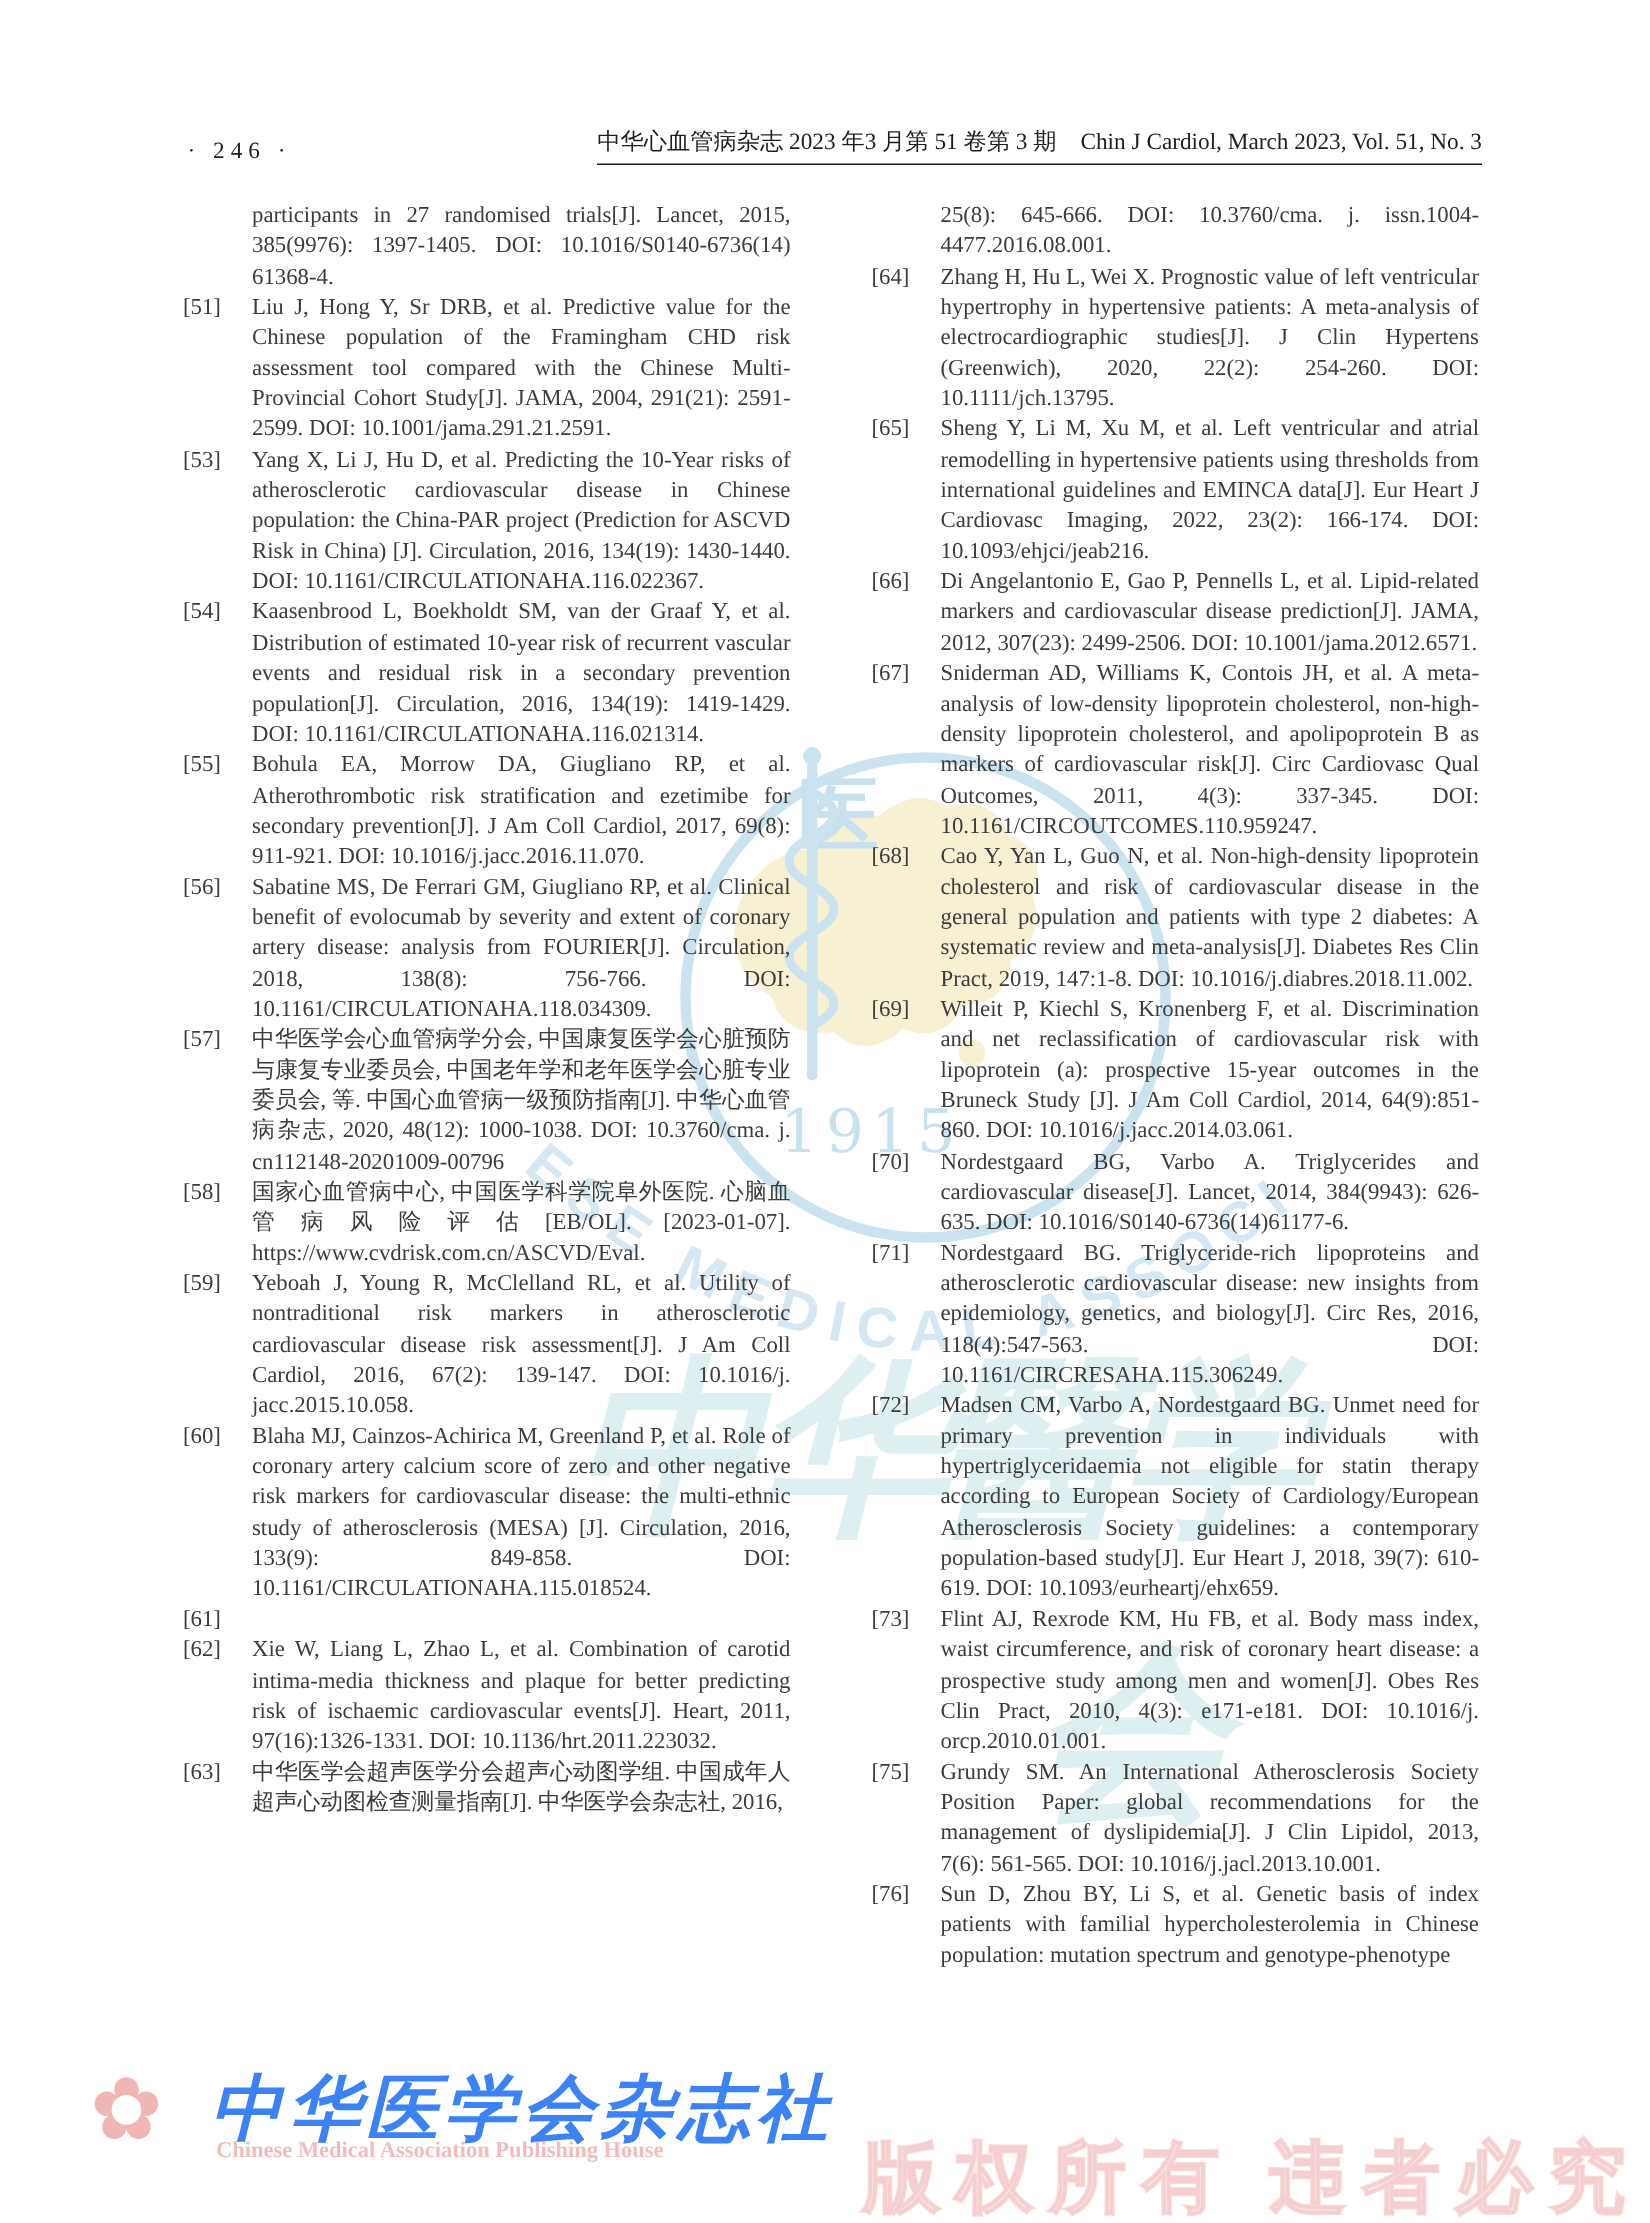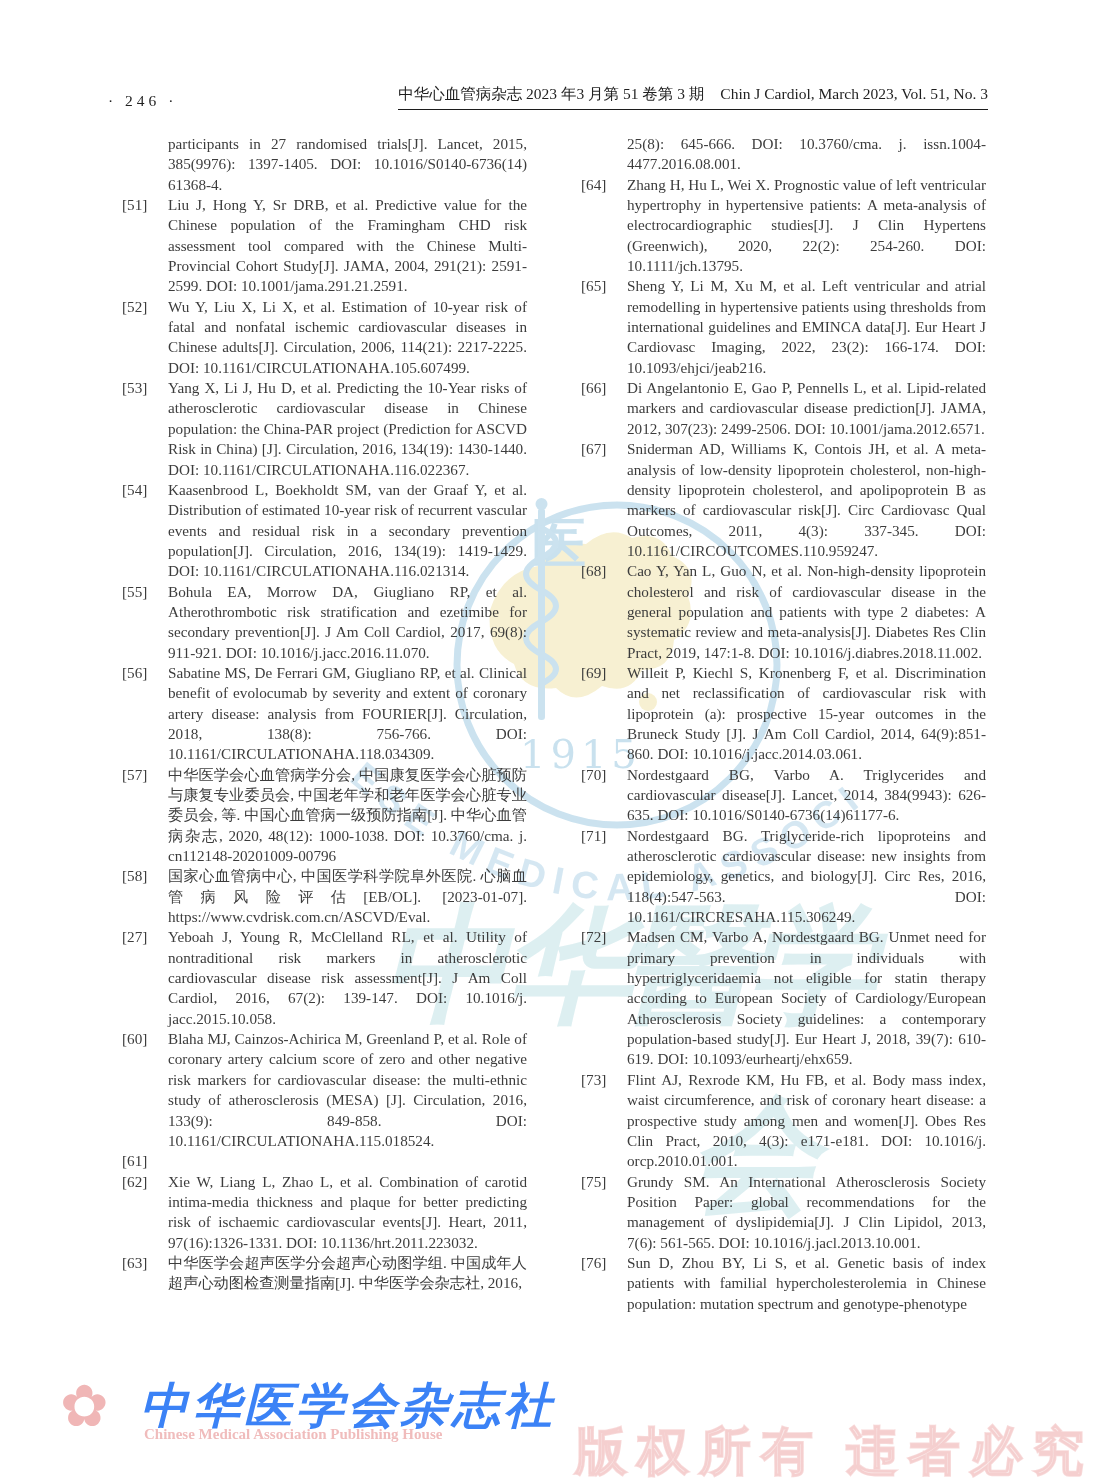--- a/index.html
+++ b/index.html
@@ -1,19 +1,19 @@
 <!DOCTYPE html>
 <html><head>
 <meta charset="utf-8">
 <style>
   html,body{margin:0;padding:0;background:#ffffff;}
   .page{position:relative;width:1100px;height:1482px;background:#ffffff;overflow:hidden;
         font-family:"Liberation Serif","DejaVu Serif",serif;color:#3c3c3c;}
   
-  .hdr{position:absolute;top:84px;left:108px;right:112px;display:flex;
+  .hdr{position:absolute;top:84px;left:125px;right:112px;display:flex;
        justify-content:space-between;align-items:flex-end;font-size:15.5px;color:#1f1f1f;}
   .pageno{letter-spacing:4px;}
   .jtitle{border-bottom:1.6px solid #1c1c1c;padding-bottom:4px;white-space:nowrap;}
   .jtitle .cn{margin-right:16px;}
   
   .cols{position:absolute;top:134px;left:122px;width:864px;display:flex;gap:54px;z-index:2;}
   .col{width:405px;}
   .ref{display:flex;font-size:15.2px;line-height:20.35px;}
   .ref .num{flex:0 0 46px;}
   .ref .txt{flex:1;text-align:justify;}
@@ -73,24 +73,20 @@
     <div class="col" id="col-left">
         <div class="ref">
           <span class="num"></span>
           <div class="txt">participants in 27 randomised trials[J]. Lancet, 2015, 385(9976): 1397-1405. DOI: 10.1016/S0140-6736(14) 61368-4.</div>
         </div>
         <div class="ref">
           <span class="num">[51]</span>
           <div class="txt">Liu J, Hong Y, Sr DRB, et al. Predictive value for the Chinese population of the Framingham CHD risk assessment tool compared with the Chinese Multi-Provincial Cohort Study[J]. JAMA, 2004, 291(21): 2591-2599. DOI: 10.1001/jama.291.21.2591.</div>
         </div>
         <div class="ref">
-          <span class="num">[52]</span>
-          <div class="txt">Wu Y, Liu X, Li X, et al. Estimation of 10-year risk of fatal and nonfatal ischemic cardiovascular diseases in Chinese adults[J]. Circulation, 2006, 114(21): 2217-2225. DOI: 10.1161/CIRCULATIONAHA.105.607499.</div>
-        </div>
-        <div class="ref">
           <span class="num">[53]</span>
           <div class="txt">Yang X, Li J, Hu D, et al. Predicting the 10-Year risks of atherosclerotic cardiovascular disease in Chinese population: the China-PAR project (Prediction for ASCVD Risk in China) [J]. Circulation, 2016, 134(19): 1430-1440. DOI: 10.1161/CIRCULATIONAHA.116.022367.</div>
         </div>
         <div class="ref">
           <span class="num">[54]</span>
           <div class="txt">Kaasenbrood L, Boekholdt SM, van der Graaf Y, et al. Distribution of estimated 10-year risk of recurrent vascular events and residual risk in a secondary prevention population[J]. Circulation, 2016, 134(19): 1419-1429. DOI: 10.1161/CIRCULATIONAHA.116.021314.</div>
         </div>
         <div class="ref">
           <span class="num">[55]</span>
           <div class="txt">Bohula EA, Morrow DA, Giugliano RP, et al. Atherothrombotic risk stratification and ezetimibe for secondary prevention[J]. J Am Coll Cardiol, 2017, 69(8): 911-921. DOI: 10.1016/j.jacc.2016.11.070.</div>
@@ -101,21 +97,21 @@
         </div>
         <div class="ref">
           <span class="num">[57]</span>
           <div class="txt">中华医学会心血管病学分会, 中国康复医学会心脏预防与康复专业委员会, 中国老年学和老年医学会心脏专业委员会, 等. 中国心血管病一级预防指南[J]. 中华心血管病杂志, 2020, 48(12): 1000-1038. DOI: 10.3760/cma. j. cn112148-20201009-00796</div>
         </div>
         <div class="ref">
           <span class="num">[58]</span>
           <div class="txt">国家心血管病中心, 中国医学科学院阜外医院. 心脑血管病风险评估[EB/OL]. [2023-01-07]. https://www.cvdrisk.com.cn/ASCVD/Eval.</div>
         </div>
         <div class="ref">
-          <span class="num">[27]</span>
+          <span class="num">[59]</span>
           <div class="txt">Yeboah J, Young R, McClelland RL, et al. Utility of nontraditional risk markers in atherosclerotic cardiovascular disease risk assessment[J]. J Am Coll Cardiol, 2016, 67(2): 139-147. DOI: 10.1016/j. jacc.2015.10.058.</div>
         </div>
         <div class="ref">
           <span class="num">[60]</span>
           <div class="txt">Blaha MJ, Cainzos-Achirica M, Greenland P, et al. Role of coronary artery calcium score of zero and other negative risk markers for cardiovascular disease: the multi-ethnic study of atherosclerosis (MESA) [J]. Circulation, 2016, 133(9): 849-858. DOI: 10.1161/CIRCULATIONAHA.115.018524.</div>
         </div>
         <div class="ref">
           <span class="num">[61]</span>
         </div>
         <div class="ref">

